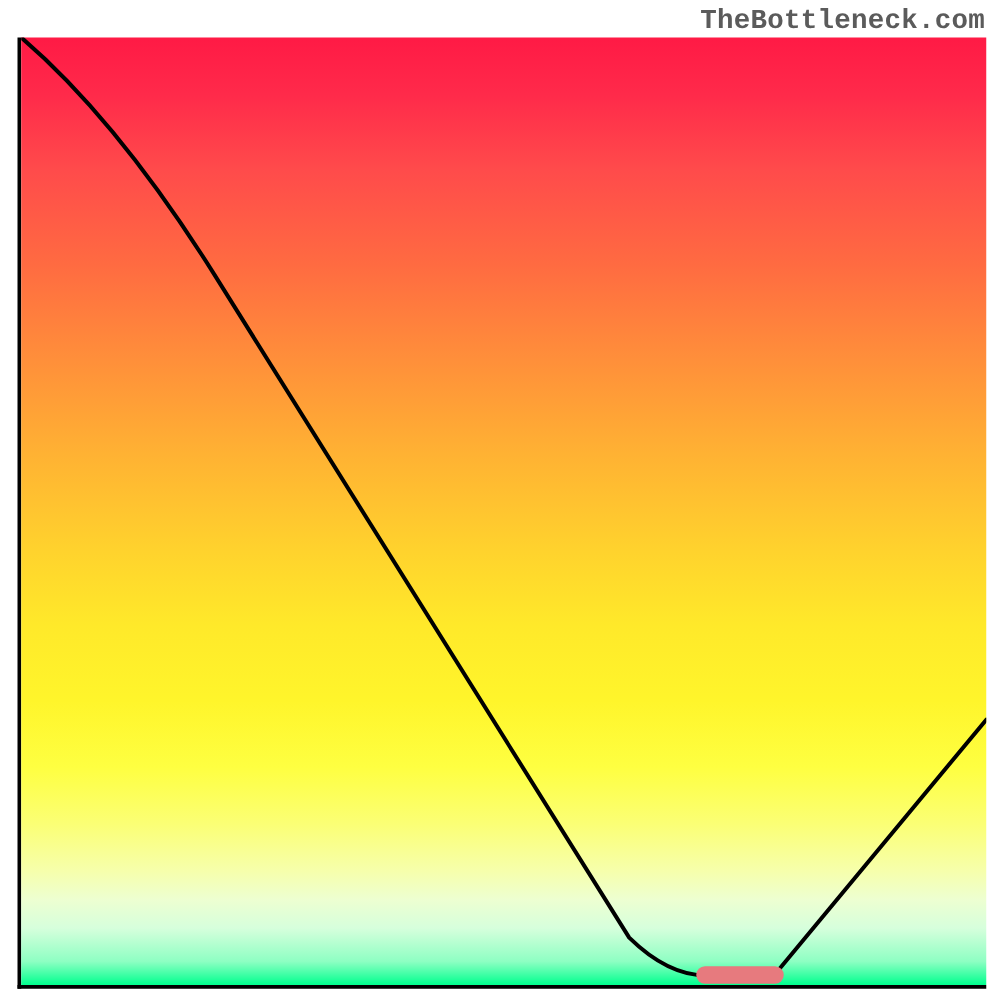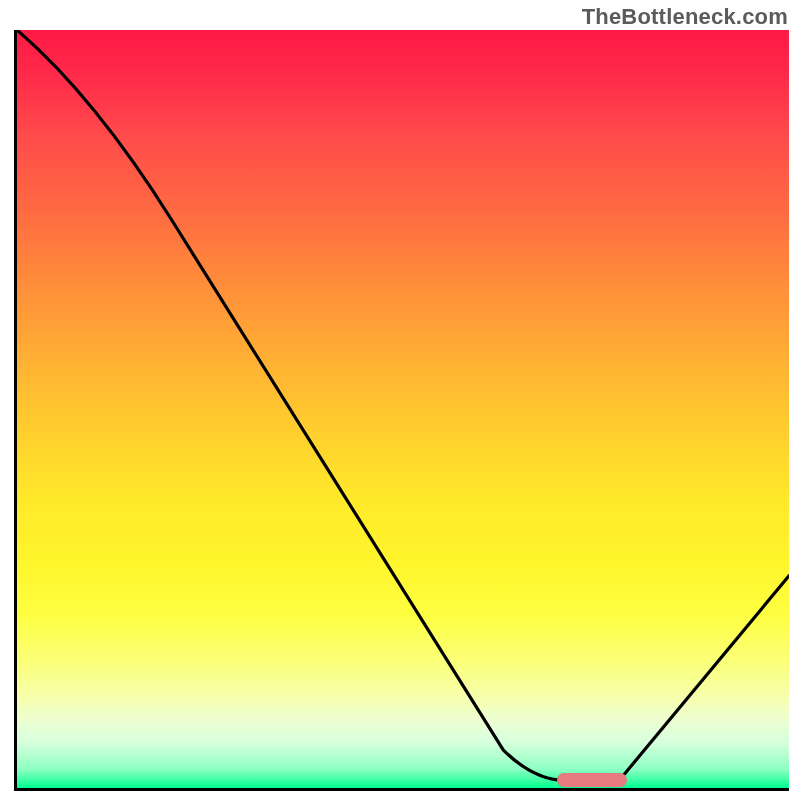--- a/index.html
+++ b/index.html
@@ -8,20 +8,21 @@
     width: 800px;
     height: 800px;
     background: #ffffff;
     font-family: Arial, Helvetica, sans-serif;
     overflow: hidden;
   }
   .container {
     position: relative;
     width: 800px;
     height: 800px;
+    font-family: Liberation Mono, monospace;
   }
   .watermark {
     position: absolute;
     top: 4px;
     right: 12px;
     font-size: 22px;
     font-weight: 600;
     color: #5b5b5b;
     letter-spacing: 0.2px;
   }

